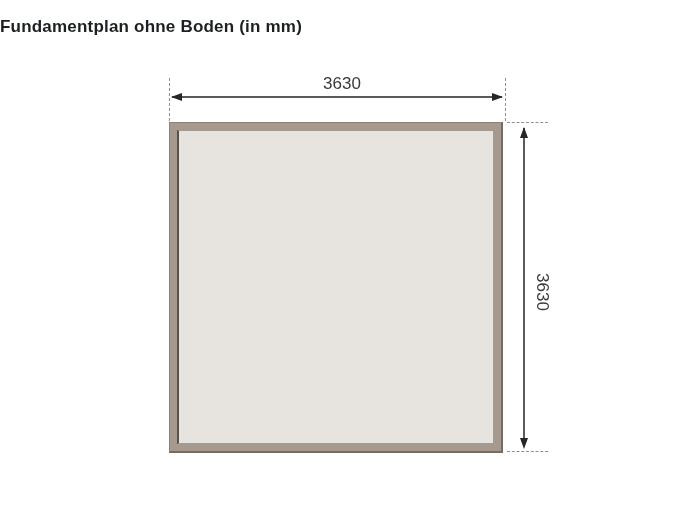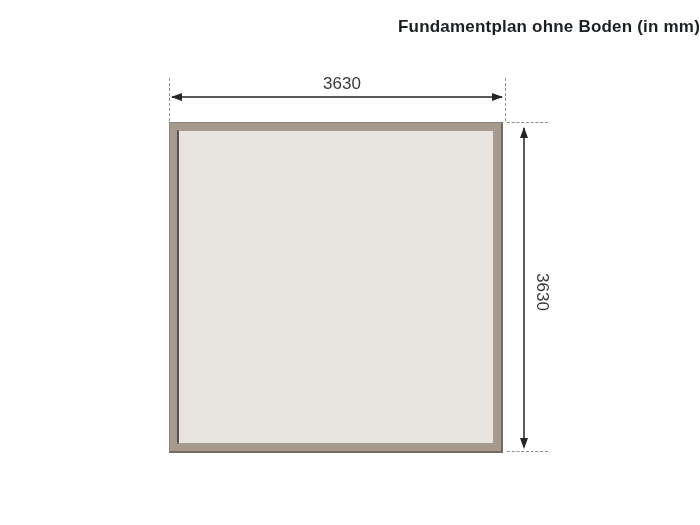--- a/index.html
+++ b/index.html
@@ -14,21 +14,21 @@
     background: var(--background, #ffffff);
     font-family: "Liberation Sans", sans-serif;
     overflow: hidden;
   }
   .title {
     position: absolute;
     left: 0;
     top: 17px;
     width: 100%;
     margin: 0;
-    text-align: right;
+    text-align: left;
     font-size: 17px;
     font-weight: bold;
     letter-spacing: 0.2px;
     color: var(--title-text, #1c2022);
   }
   
   .frame {
     position: absolute;
     left: 169px;
     top: 122px;

